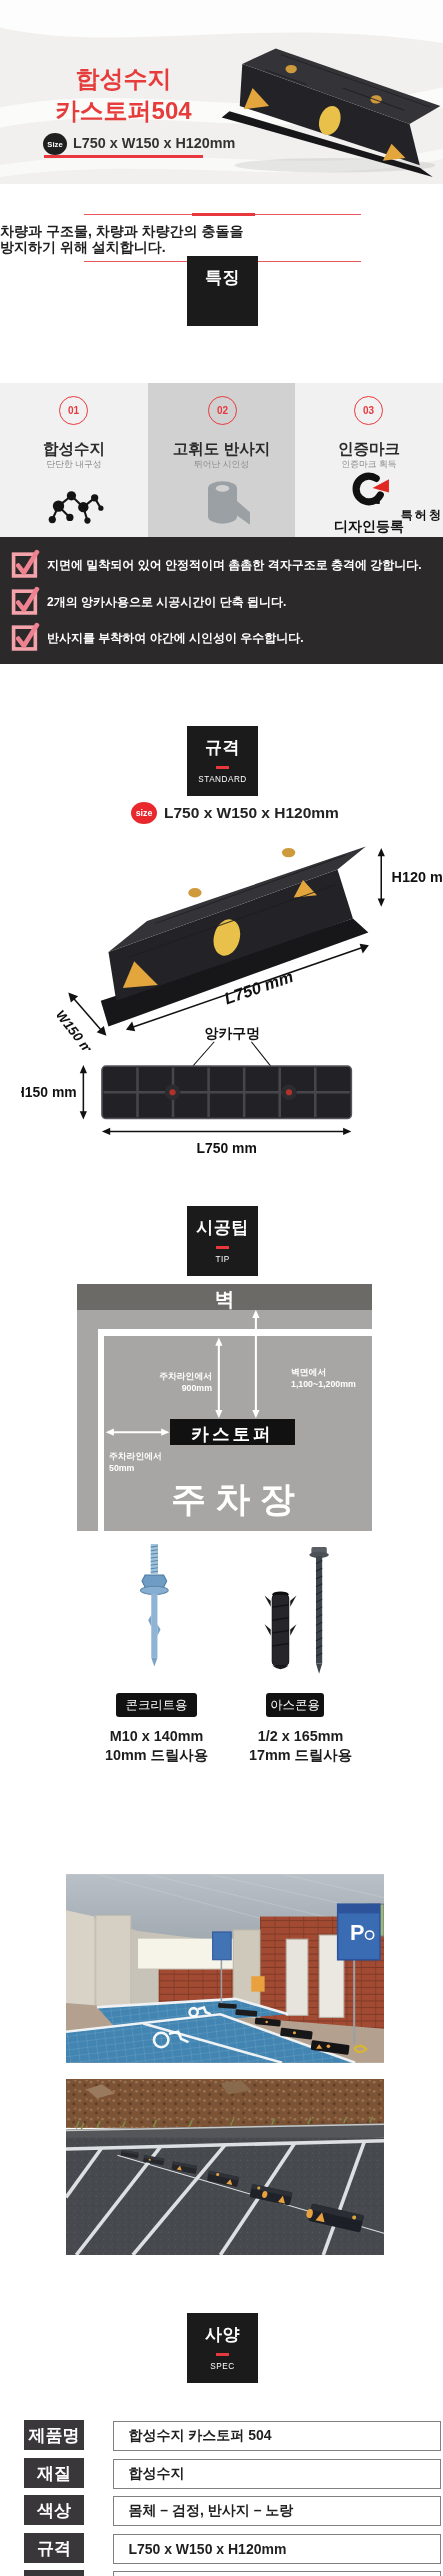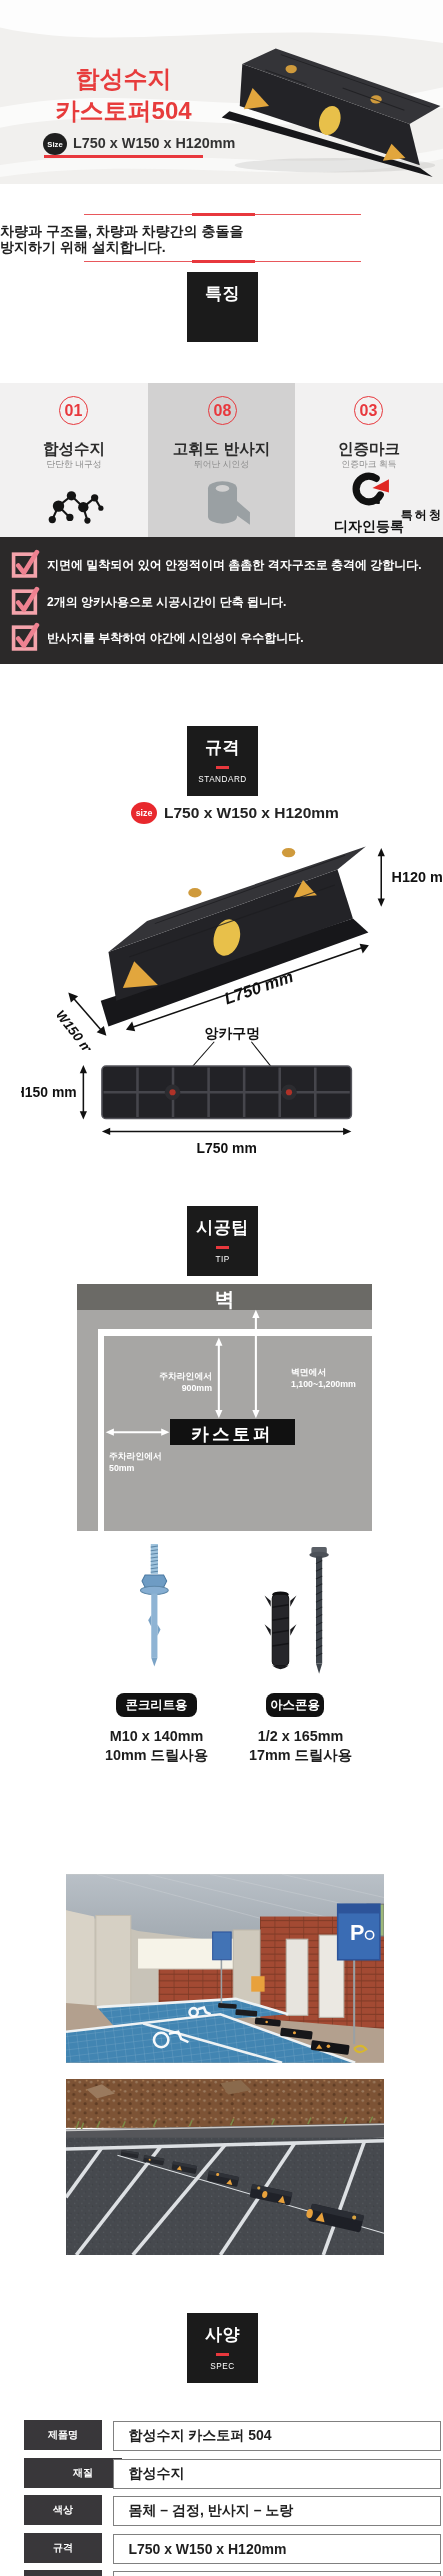--- a/index.html
+++ b/index.html
@@ -10,34 +10,34 @@
              display:flex;flex-direction:column;align-items:center;}
   .sec-badge .ko{color:#fff;font-size:17px;font-weight:700;margin-top:10.3px;letter-spacing:0.5px;}
   .sec-badge .dash{width:13.4px;height:2.1px;background:#e8383d;margin:7.2px 0 6.2px 0;}
   .sec-badge .en{color:#fff;font-size:8.2px;letter-spacing:0.5px;}
   .redline{position:absolute;left:84px;width:277px;height:1px;background:#e8575b;}
   .redline-thick{position:absolute;left:192px;width:63px;height:3.1px;background:#e8383d;}
   .intro-txt{position:absolute;left:0;width:443px;color:#1f1f1f;
              font-size:14px;font-weight:700;}
   .feat-col{position:absolute;top:383px;height:154px;}
   .feat-circle{position:absolute;top:13.4px;width:27px;height:27px;border:1.5px solid #e8383d;
-               border-radius:50%;color:#e8383d;font-size:16px;font-weight:700;
+               border-radius:50%;color:#e8383d;font-size:10px;font-weight:700;
                display:flex;align-items:center;justify-content:center;}
   .feat-title{position:absolute;top:56px;left:0;width:100%;text-align:center;
               color:#2a2a2a;font-size:15.5px;font-weight:700;}
   .feat-sub{position:absolute;top:76px;left:0;width:100%;text-align:center;
             color:#8c8c8c;font-size:8.8px;}
   .chk-item{position:absolute;left:11.3px;}
   .chk-text{position:absolute;left:47px;color:#fff;font-size:12px;font-weight:700;white-space:nowrap;}
-  .pill{position:absolute;background:#111;border-radius:8px;color:#fff;font-size:12.4px;
-        font-weight:700;display:flex;align-items:center;justify-content:center;}
+  .pill{position:absolute;background:#111;border-radius:3px;color:#fff;font-size:12.4px;
+        font-weight:400;display:flex;align-items:center;justify-content:center;}
   .anchor-spec{position:absolute;text-align:center;color:#1d1d1d;font-size:14.4px;
                font-weight:700;line-height:18.5px;}
-  .spec-row-label{position:absolute;left:24px;width:78px;height:30px;background:#39373a;
-                  color:#fff;font-size:10px;font-weight:700;display:flex;align-items:center;
+  .spec-row-label{position:absolute;left:24px;width:60px;height:30px;background:#39373a;
+                  color:#fff;font-size:17px;font-weight:700;display:flex;align-items:center;
                   justify-content:center;}
   .spec-row-value{position:absolute;left:113px;width:312px;height:28px;background:#fff;
                   border:1px solid #808080;color:#1f1f1f;font-size:14px;font-weight:700;
                   display:flex;align-items:center;padding-left:14.4px;}
   .tip-label{position:absolute;color:#fff;font-size:8.8px;font-weight:700;line-height:12px;}
 </style>
 </head>
 <body>
 
 <div id="page">
@@ -73,21 +73,21 @@
     </svg>
   </div>
 
   <div class="redline" style="top:214px;"></div>
   <div class="redline-thick" style="top:213px;"></div>
   <div class="intro-txt" style="top:223px;">차량과 구조물, 차량과 차량간의 충돌을</div>
   <div class="intro-txt" style="top:239px;">방지하기 위해 설치합니다.</div>
   <div class="redline" style="top:261px;"></div>
   <div class="redline-thick" style="top:260px;"></div>
 
-  <div class="sec-badge" style="top:272px;gap:46px;">
+  <div class="sec-badge" style="top:256px;gap:46px;">
     <div class="ko">특징</div>
     <div class="dash"></div>
     <div class="en">POINT</div>
   </div>
   <div class="sec-badge" style="top:726px;">
     <div class="ko">규격</div>
     <div class="dash"></div>
     <div class="en">STANDARD</div>
   </div>
   <div class="sec-badge" style="top:1206px;">
@@ -119,21 +119,21 @@
         <circle cx="55" cy="38" r="9" fill="#141414"></circle>
       <circle cx="78" cy="60" r="10" fill="#141414"></circle>
         <circle cx="100" cy="42" r="7" fill="#141414"></circle>
       <circle cx="18" cy="84" r="7" fill="#141414"></circle>
         <circle cx="52" cy="80" r="7" fill="#141414"></circle>
       <circle cx="86" cy="86" r="6" fill="#141414"></circle>
         <circle cx="112" cy="62" r="5" fill="#141414"></circle>
     </svg>
   </div>
   <div class="feat-col" style="left:148px;width:147px;background:#d2d1d1;">
-    <div class="feat-circle" style="left:60px;">08</div>
+    <div class="feat-circle" style="left:60px;">02</div>
     <div class="feat-title">고휘도 반사지</div>
     <div class="feat-sub">뛰어난 시인성</div>
     <svg style="position:absolute;left:46px;top:92px;" width="57" height="57" viewBox="0 0 110 110">
       <path d="M27,26 L27,80 A28,14 0 0 0 83,80 L83,26 Z" fill="#9aa0a3"></path>
       <polygon points="83,50 108,72 108,96 83,78" fill="#9aa0a3"></polygon>
       <ellipse cx="55" cy="26" rx="28" ry="14" fill="#9aa0a3"></ellipse>
       <ellipse cx="55" cy="26" rx="13" ry="6.5" fill="#d2d1d1"></ellipse>
     </svg>
   </div>
   <div class="feat-col" style="left:295px;width:148px;background:#f2f1f1;">
@@ -260,20 +260,21 @@
       <span>900mm</span>
     </div>
     <div class="tip-label" style="left:186px;top:82px;width:98px;text-align:left;margin-left:28px;">
       <span>벽면에서</span><br>
       <span>1,100~1,200mm</span>
     </div>
     <div class="tip-label" style="left:32px;top:166px;width:82px;text-align:left;">
       <span>주차라인에서</span><br>
       <span>50mm</span>
     </div>
+    <div class="abs" style="left:27px;top:192px;width:267px;text-align:center;color:#fff;font-size:35px;font-weight:700;letter-spacing:9.3px;">주차장</div>
   </div>
 
   <svg class="abs" style="left:118px;top:1543px;" width="222" height="139" viewBox="0 0 430 270">
 
     <rect x="63" y="2" width="14" height="58" fill="#9fc3dd"></rect>
     <g stroke="#5d87a8" stroke-width="2">
       <line x1="63" y1="8" x2="77" y2="6"></line>
         <line x1="63" y1="15" x2="77" y2="13"></line>
       <line x1="63" y1="22" x2="77" y2="20"></line>
         <line x1="63" y1="29" x2="77" y2="27"></line>
@@ -479,21 +480,21 @@
           <ellipse cx="56,
 " cy="20" rx="6" ry="9" fill="#e8a13c"></ellipse>
           <circle cx="86" cy="8" r="4" fill="#d9a33f"></circle>
         </g>
     </g>
   </svg>
 
   <div>
     <div class="spec-row-label" style="top:2420px;">제품명</div>
     <div class="spec-row-value" style="top:2421px;">합성수지 카스토퍼 504</div>
-    <div class="spec-row-label" style="top:2458px;padding-left:20px;">재질</div>
+    <div class="spec-row-label" style="top:2458px;">재질</div>
     <div class="spec-row-value" style="top:2459px;">합성수지</div>
     <div class="spec-row-label" style="top:2495px;">색상</div>
     <div class="spec-row-value" style="top:2496px;">몸체 – 검정, 반사지 – 노랑</div>
     <div class="spec-row-label" style="top:2533px;">규격</div>
     <div class="spec-row-value" style="top:2534px;">L750 x W150 x H120mm</div>
     <div class="spec-row-label" style="top:2570px;">무게</div>
     <div class="spec-row-value" style="top:2571px;">약 3.0kg</div>
 
   </div>
 

